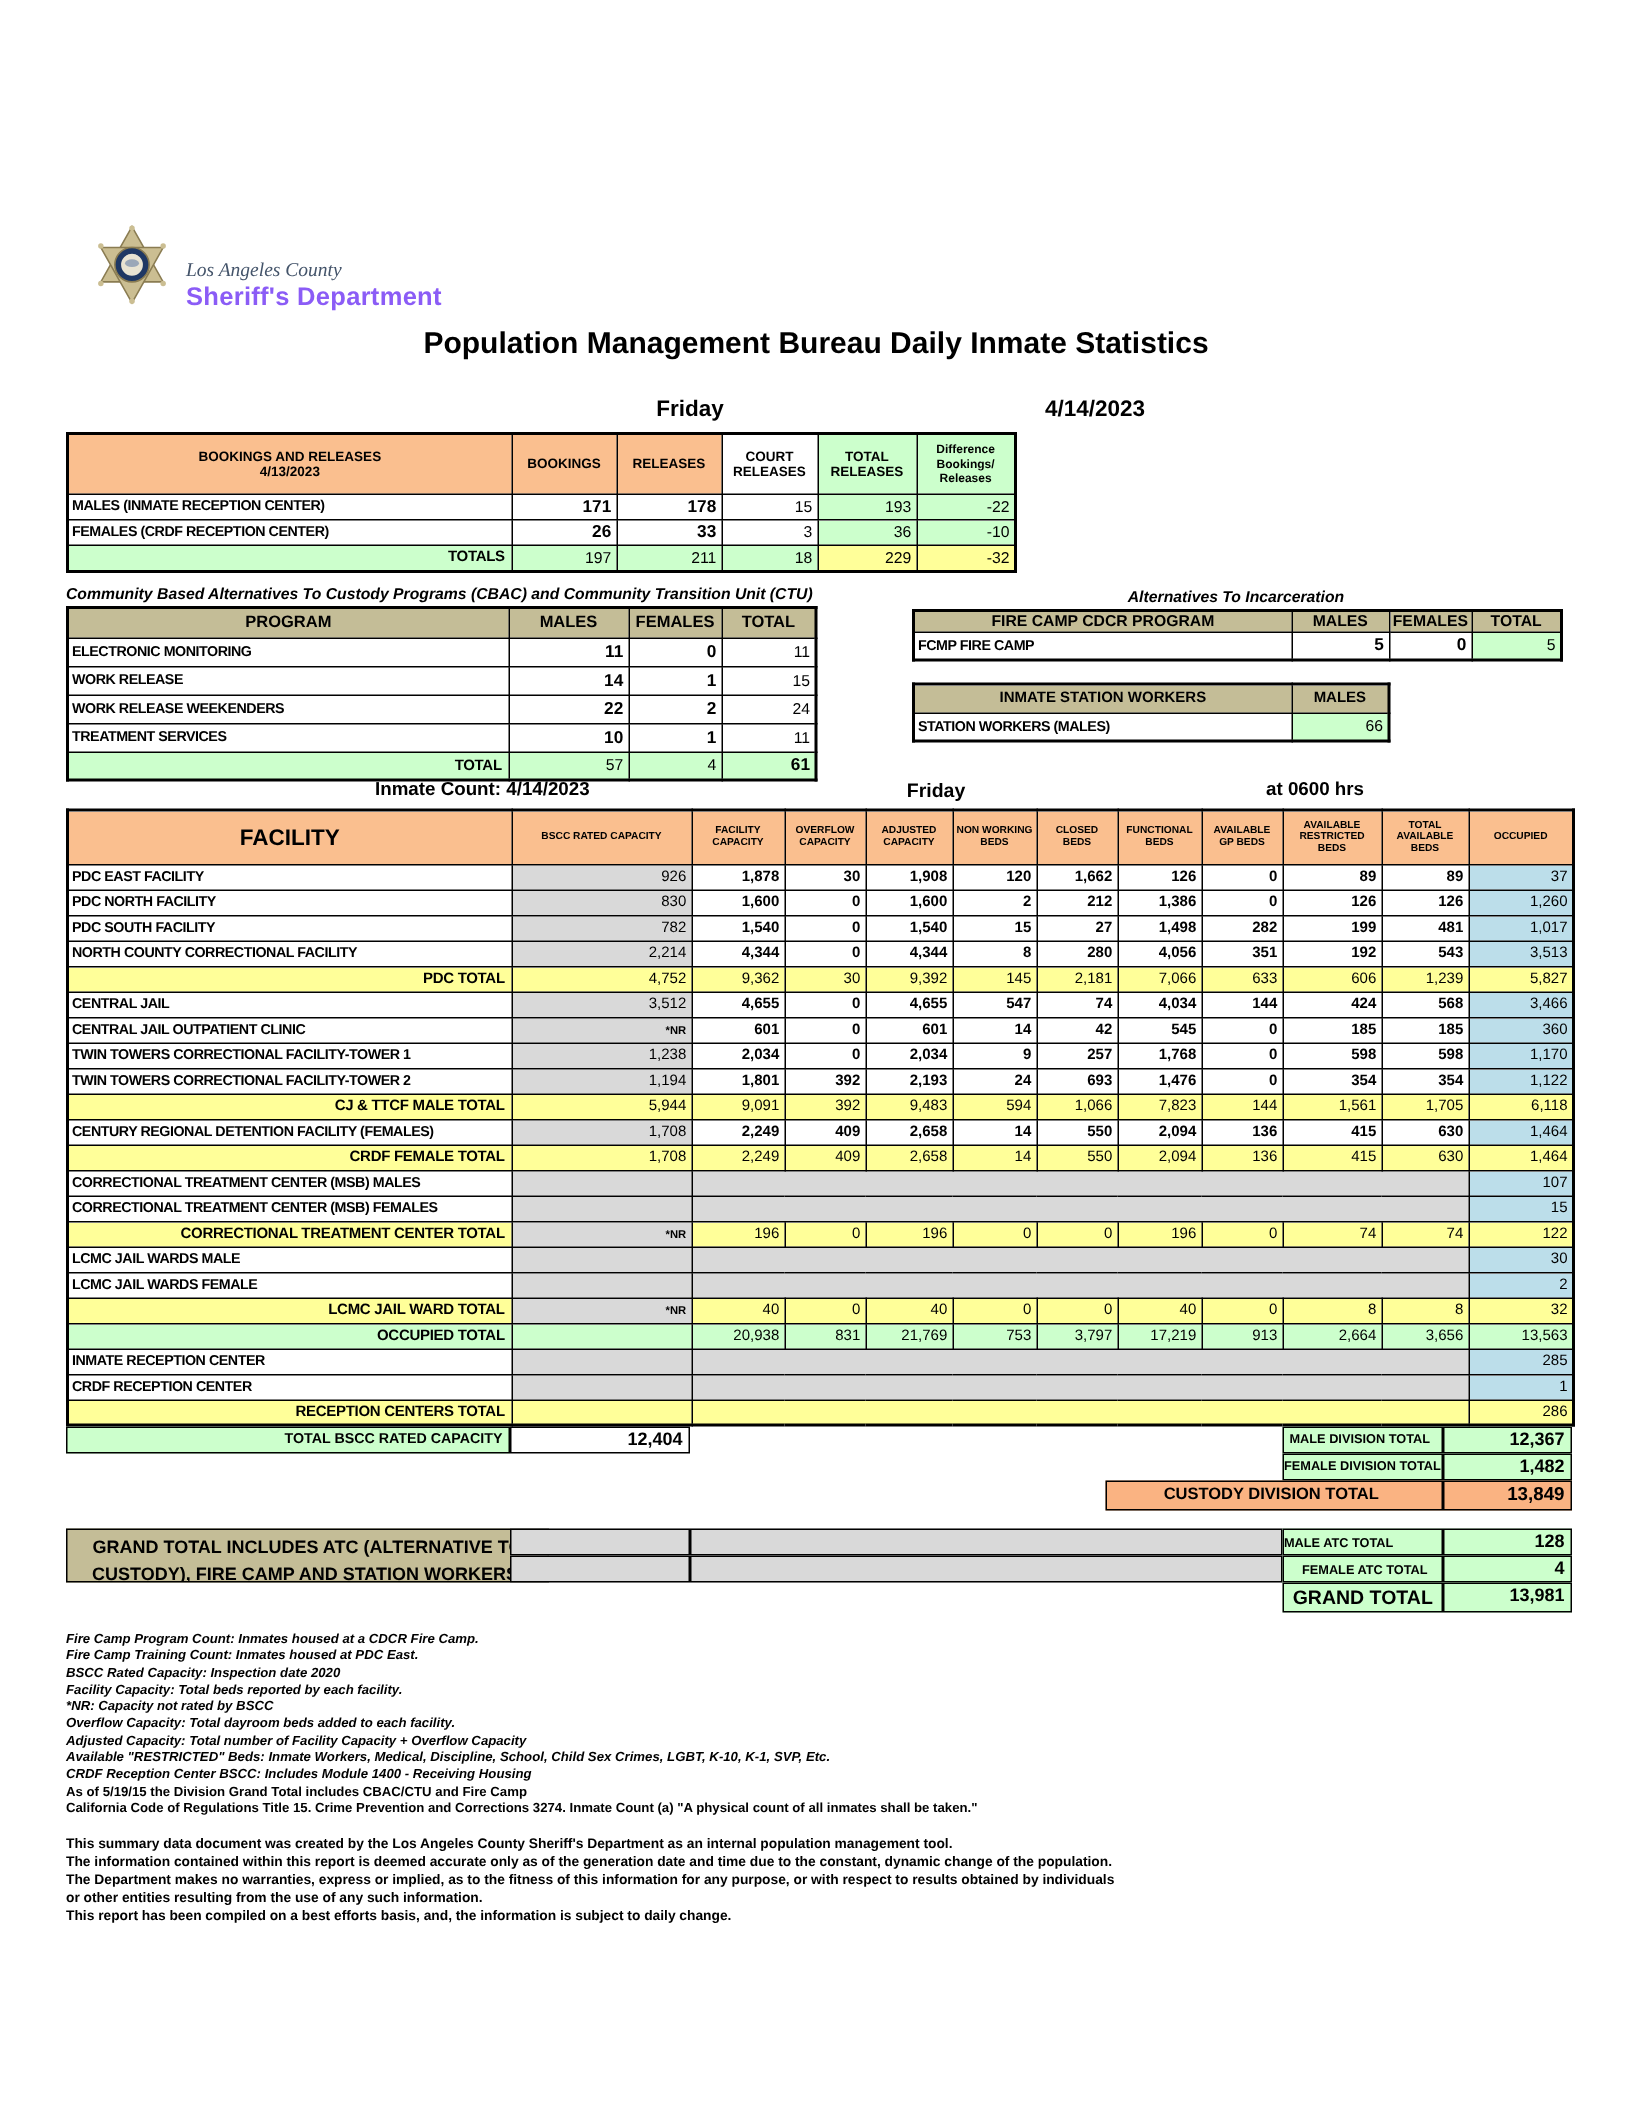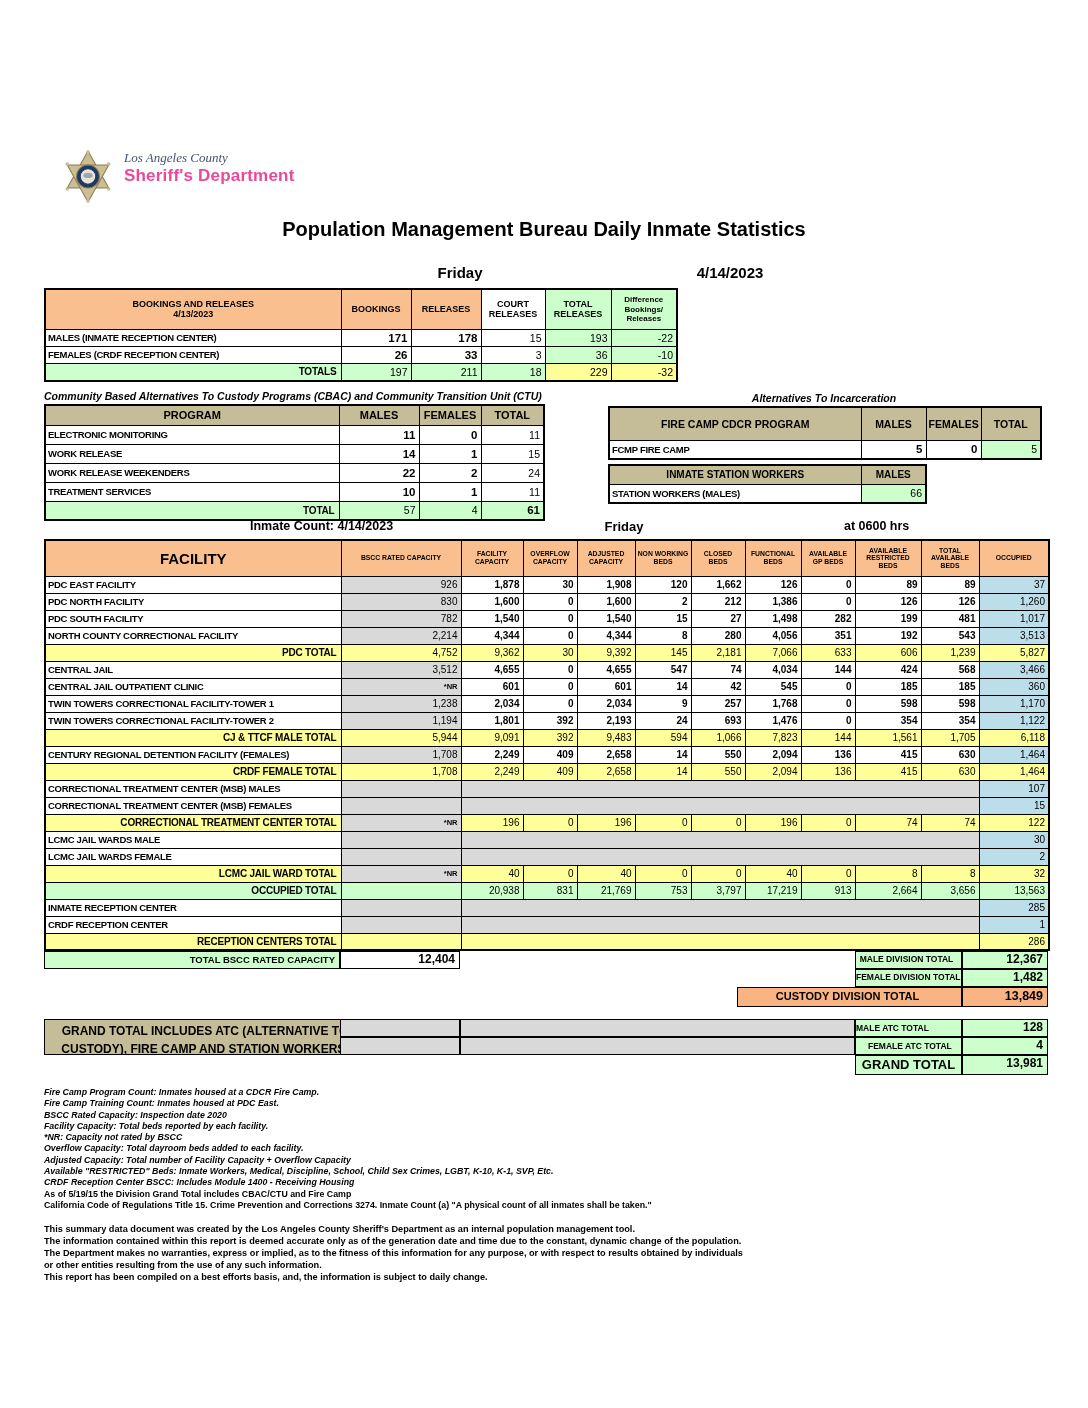--- a/index.html
+++ b/index.html
@@ -1,21 +1,21 @@
 <!DOCTYPE html>
 <html><head>
 <meta charset="utf-8">
 <style>
   html,body{margin:0;padding:0;background:#eee;}
   .page{position:relative;width:1088px;height:1408px;background:#fff;font-family:"Liberation Sans",sans-serif;color:#000;overflow:hidden;}
   
   .logo-row{position:absolute;top:150px;left:62px;display:flex;align-items:flex-start;}
-  .logo-text{margin-left:10px;margin-top:0;}
+  .logo-text{margin-left:10px;margin-top:22px;}
   .agency1{font-family:"Liberation Serif",serif;font-style:italic;font-size:13px;color:#44546a;}
-  .agency2{font-size:17px;font-weight:bold;color:#ec4899;letter-spacing:.2px;}
+  .agency2{font-size:17px;font-weight:bold;color:#8b5cf6;letter-spacing:.2px;}
   
   .title{position:absolute;top:218px;left:0;width:100%;text-align:center;font-size:20px;font-weight:bold;}
   .dateline{position:absolute;top:264px;left:0;width:100%;height:20px;font-weight:bold;font-size:15px;}
   .dl-day{position:absolute;left:380px;width:160px;text-align:center;}
   .dl-date{position:absolute;left:650px;width:160px;text-align:center;}
   
   table{border-collapse:collapse;table-layout:fixed;}
   td,th{border:1px solid #000;overflow:hidden;white-space:nowrap;padding:0 2px;box-sizing:border-box;}
   th{white-space:normal;line-height:1.15;}
   .num{text-align:right;padding-right:3px;font-size:10.5px;}
@@ -35,23 +35,23 @@
   .bk .tot td{height:18px;}
   
   .sec2-title{font-family:"Liberation Sans",sans-serif;font-weight:bold;font-style:italic;font-size:10.5px;margin-bottom:2px;}
   .cbac-wrap{position:absolute;top:390px;left:44px;}
   .cbac{width:499px;border:2px solid #000;}
   .cbac th{font-size:11px;font-weight:bold;height:20px;}
   .cbac td{height:19px;}
   .ati-wrap{position:absolute;top:392px;left:608px;width:432px;}
   .ati-title{text-align:center;font-weight:bold;font-style:italic;font-size:10.5px;margin-bottom:2px;}
   .fire{width:432px;border:2px solid #000;}
-  .fire th{font-size:10.5px;font-weight:bold;height:33px;}
+  .fire th{font-size:10.5px;font-weight:bold;height:14px;}
   .fire td{height:19px;}
-  .stn{width:317px;border:2px solid #000;margin-top:4px;padding-left:42px;}
+  .stn{width:317px;border:2px solid #000;margin-top:14px;padding-left:42px;}
   .stn th{font-size:10px;font-weight:bold;height:19px;}
   .stn td{height:19px;}
   
   .countline{position:absolute;top:519px;left:44px;width:1004px;height:18px;font-weight:bold;}
   .cl-a{position:absolute;left:206px;font-size:12.5px;}
   .cl-b{position:absolute;left:500px;width:160px;text-align:center;font-size:13px;}
   .cl-c{position:absolute;left:800px;font-size:12.5px;}
   
   .main-block{position:absolute;top:539px;left:44px;width:1004px;}
   .ftab{width:1004px;border:2px solid #000;}

